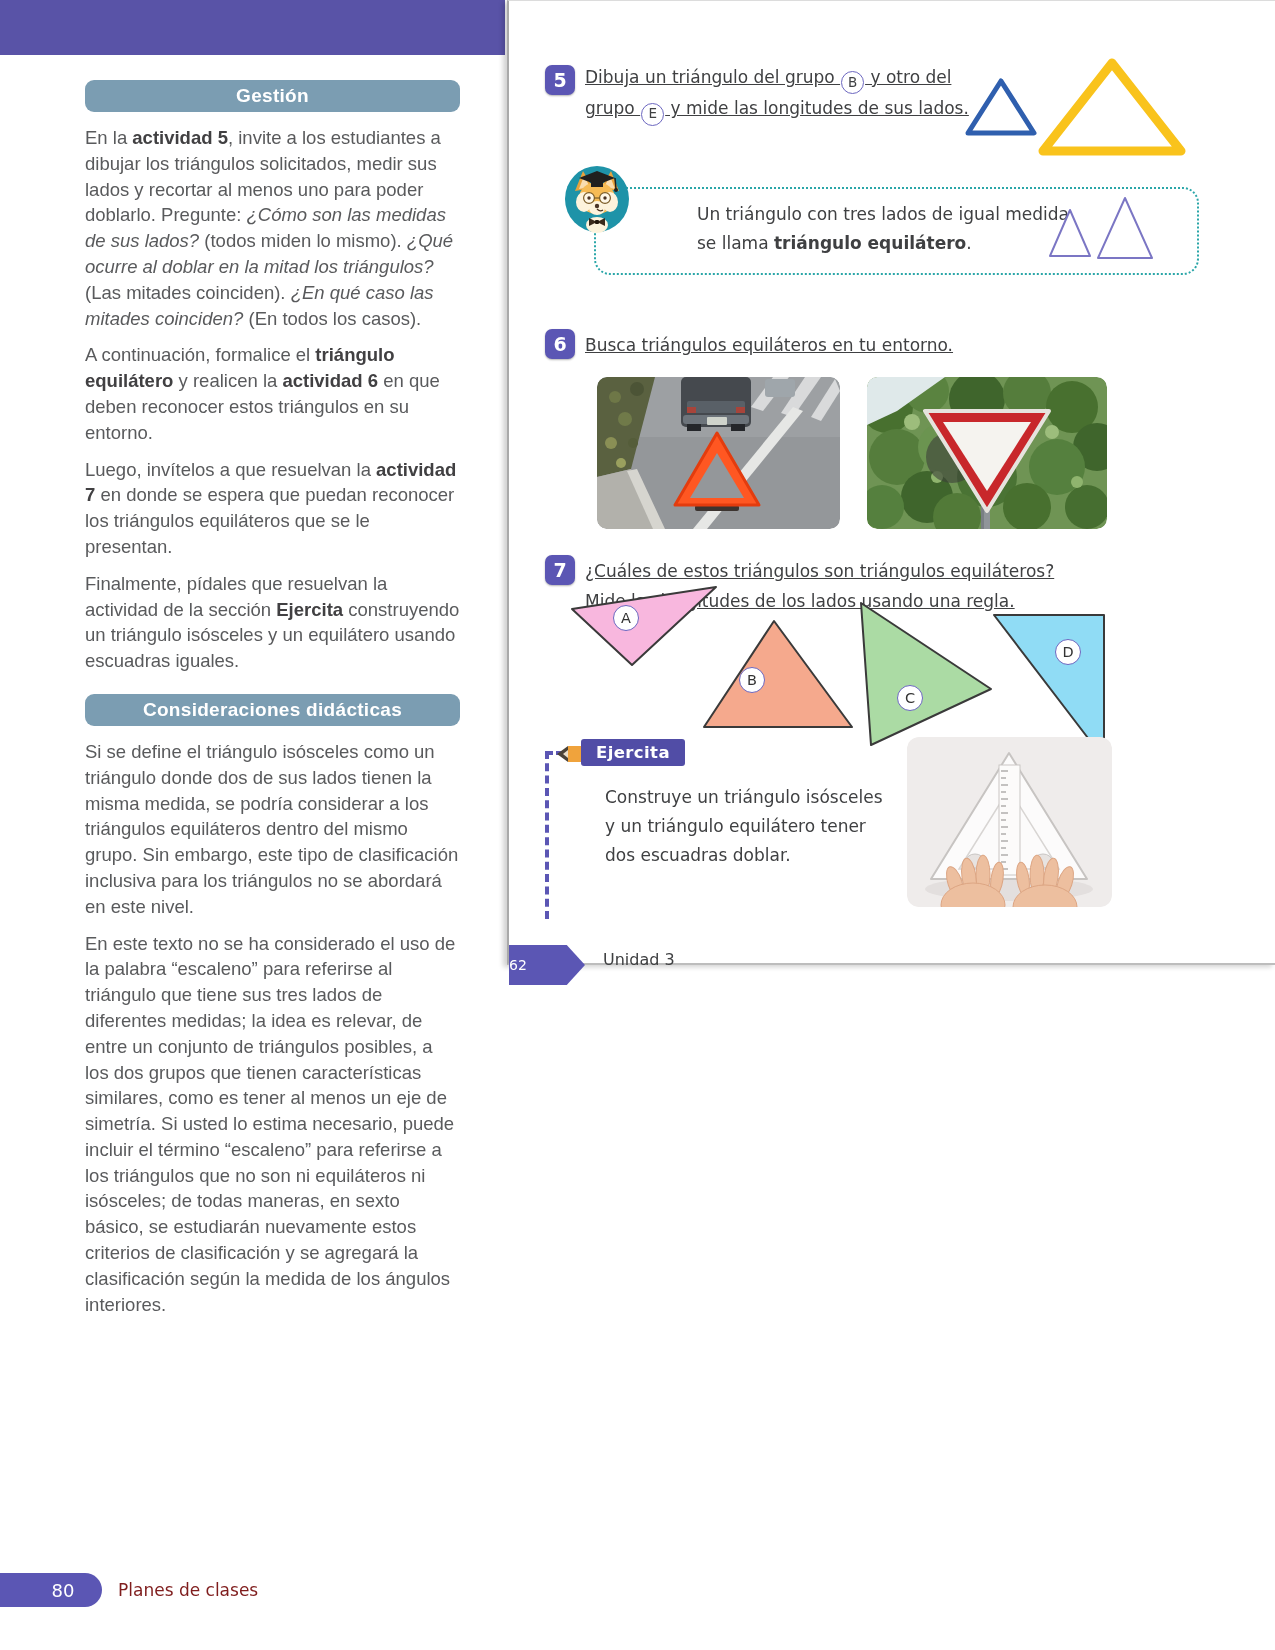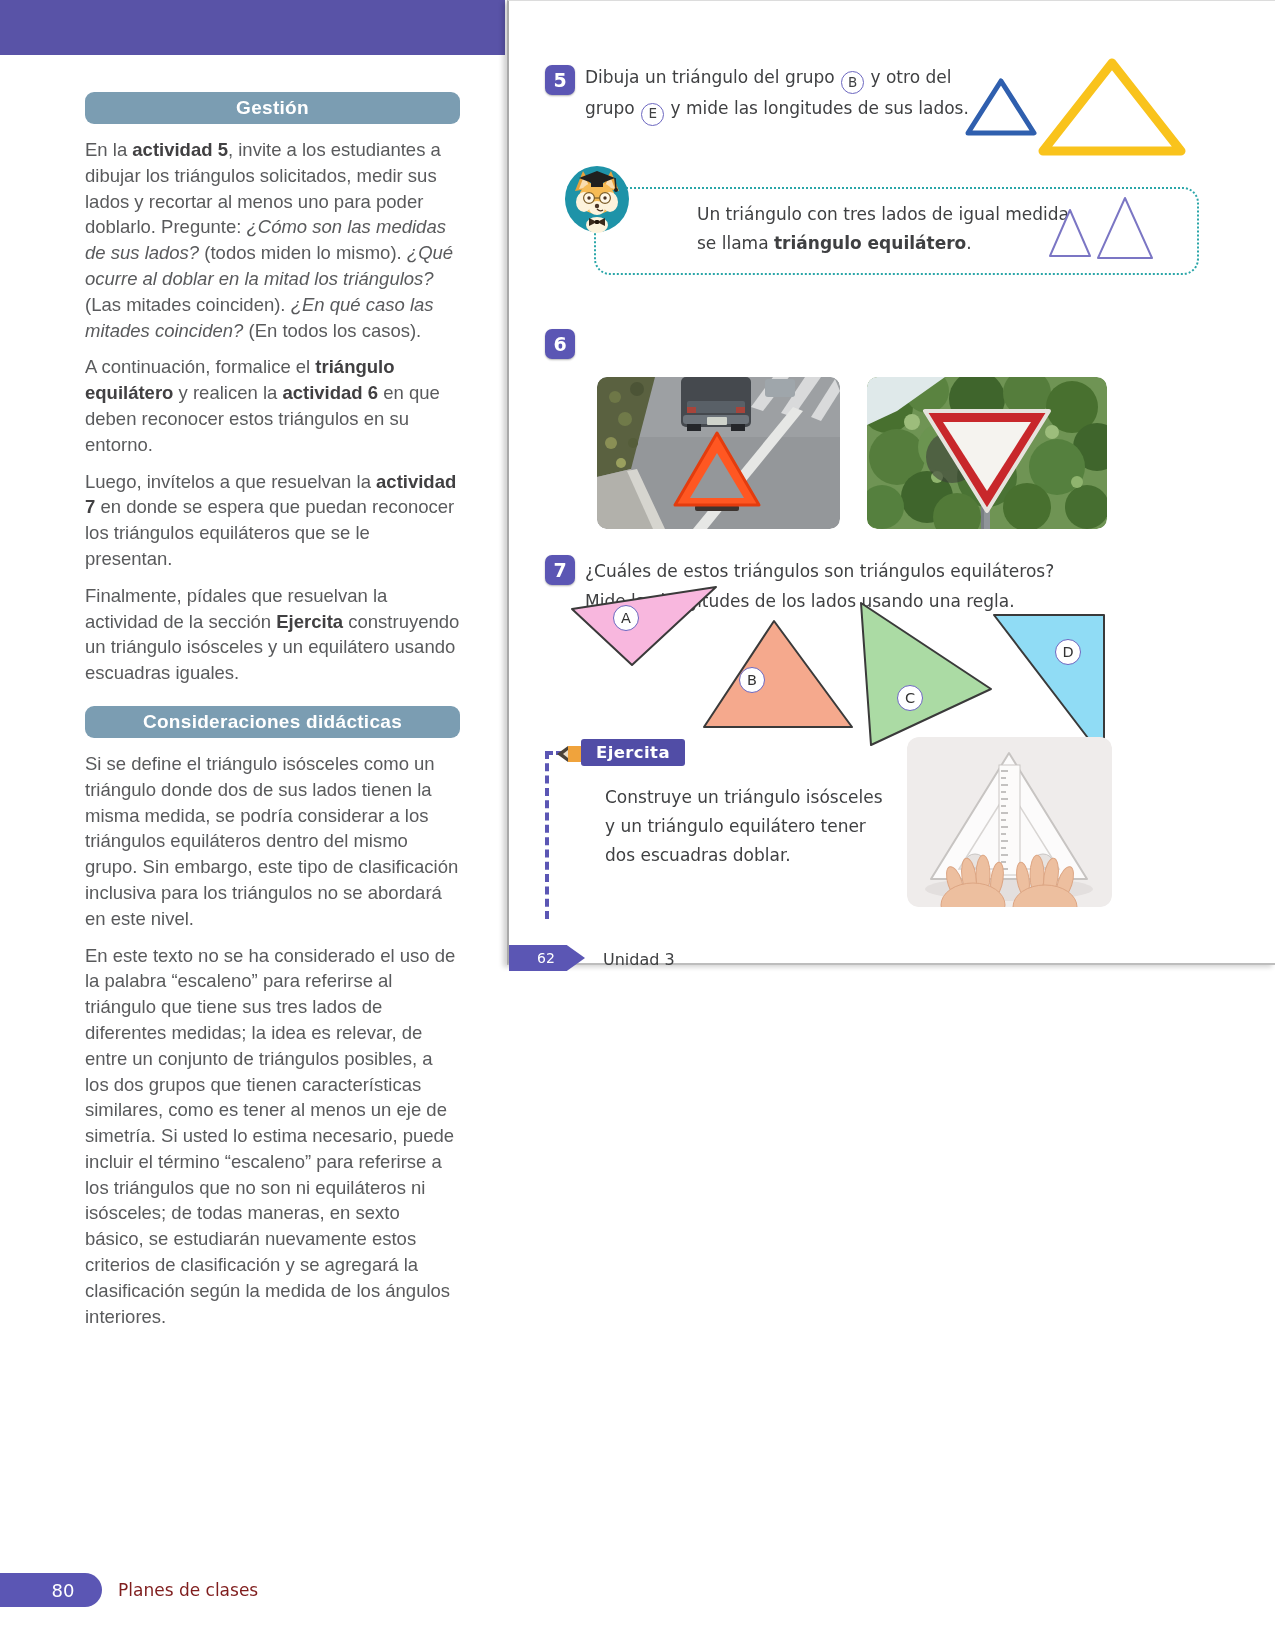--- a/index.html
+++ b/index.html
@@ -1,56 +1,56 @@
 <!DOCTYPE html>
 <html><head>
 <meta charset="utf-8">
 <style>
   html,body{margin:0;padding:0;background:#fff;}
   .canvas{position:relative;width:1275px;height:1650px;background:#ffffff;overflow:hidden;
           font-family:"Liberation Sans",sans-serif;}
   .top-bar{position:absolute;left:0;top:0;width:505px;height:55px;background:#5953a7;}
 
   
-  .guide{position:absolute;left:85px;top:92px;width:375px;}
+  .guide{position:absolute;left:85px;top:80px;width:375px;}
   .section-header{background:#7b9db2;color:#fff;font-weight:bold;font-size:19px;
                   text-align:center;border-radius:9px;padding:5px 0;margin:0 0 13px 0;letter-spacing:.3px;}
   .section-header.mt{margin-top:20px;}
   .guide p{margin:0 0 11px 0;font-size:18.5px;line-height:25.8px;color:#595a5c;}
   .b{font-weight:bold;}
   .guide .b{color:#414042;}
   .i{font-style:italic;}
 
   
   .student-page{position:absolute;left:507px;top:0;width:766px;height:962px;background:#fff;
                 border-left:2px solid #a9a9a9;border-bottom:2px solid #bdbdbd;
                 border-top:1px solid #dcdcdc;border-right:1px solid #dcdcdc;
                 box-shadow:-4px 2px 5px rgba(0,0,0,.18);
                 font-family:"DejaVu Sans",sans-serif;color:#3f4042;}
   .student-page > *{position:absolute;}
   .act-badge{width:30px;height:30px;background:#5b56b4;border-radius:7px;color:#fff;
              font-size:19px;font-weight:600;display:flex;align-items:center;justify-content:center;
              box-shadow:0 1px 2px rgba(0,0,0,.3);}
-  .page-text{font-size:17px;line-height:28px;}
+  .page-text{font-size:17px;line-height:28px;text-decoration:underline;}
   .circ{display:inline-flex;width:21px;height:21px;border:1.5px solid #6c67c0;border-radius:50%;
         align-items:center;justify-content:center;font-size:13.5px;background:#fff;
         vertical-align:-4px;margin:0 1px;line-height:1;}
   .note-box{left:85px;top:186px;width:601px;height:84px;border:2px dotted #2aa6a8;border-radius:16px;}
   .note-text{left:188px;top:199px;font-size:17px;line-height:29px;}
   .mascot{z-index:3;}
   .tri-label{width:24px;height:24px;border:1.5px solid #6c67c0;border-radius:50%;background:#fff;
              color:#333;font-size:14.5px;display:flex;align-items:center;justify-content:center;}
   .dash-h{left:36px;top:750px;width:30px;border-top:4px dashed #5b56b4;}
   .dash-v{left:36px;top:750px;height:168px;border-left:4px dashed #5b56b4;}
   .ejercita-badge{left:72px;top:738px;background:#514da6;color:#fff;font-weight:bold;font-size:16.5px;
                   padding:4px 15px;border-radius:3px;letter-spacing:.4px;}
   .ejercita-text{left:96px;top:782px;font-size:17px;line-height:29px;}
   .photo{border-radius:10px;}
-  .pf-badge{left:0;top:944px;width:76px;height:26px;background:#5b56b4;color:#fff;font-size:14px;
-            display:flex;align-items:center;padding-left:28px;box-sizing:border-box;
+  .pf-badge{left:0;top:944px;width:76px;height:40px;background:#5b56b4;color:#fff;font-size:14px;
+            display:flex;align-items:center;box-sizing:border-box;
             clip-path:polygon(0 0,76% 0,100% 50%,76% 100%,0 100%);}
   .pf-unit{left:94px;top:949px;font-size:16px;color:#3f4042;}
 
   
   .footer-pill{position:absolute;left:0;top:1573px;width:102px;height:34px;background:#5b56b4;
                border-radius:0 18px 18px 0;color:#fff;font-size:18px;display:flex;align-items:center;
                justify-content:center;padding-left:24px;box-sizing:border-box;
                font-family:"DejaVu Sans",sans-serif;}
   .footer-label{position:absolute;left:118px;top:1580px;font-size:17px;color:#7f1d1d;
                 font-family:"DejaVu Sans",sans-serif;}
@@ -115,20 +115,21 @@
       <rect x="28" y="15" width="12" height="7" fill="#20201e"></rect>
       <line x1="52" y1="13" x2="53" y2="24" stroke="#20201e" stroke-width="1.5"></line>
       <circle cx="53" cy="25" r="2" fill="#20201e"></circle>
       <ellipse cx="34" cy="60" rx="11" ry="8" fill="#fdf3dc"></ellipse>
       <polygon points="26,53 34,57 26,61" fill="#3a2a1c"></polygon>
       <polygon points="42,53 34,57 42,61" fill="#3a2a1c"></polygon>
       <rect x="32" y="55" width="4" height="4" rx="1" fill="#24180e"></rect>
     </svg>
 
     <div class="act-badge" style="left:36px;top:328px;">6</div>
+    <div class="page-text" style="left:76px;top:330px;">Busca triángulos equiláteros en tu entorno.</div>
 
     <svg class="photo" style="left:88px;top:376px;" width="243" height="152" viewBox="0 0 243 152">
       <defs>
           <clipPath id="ph1">
             <rect width="243" height="152" rx="10"></rect>
           </clipPath>
         </defs>
       <g clip-path="url(#ph1)">
         <rect width="243" height="152" fill="#94979a"></rect>
         <rect width="243" height="60" fill="#9da0a3"></rect>

